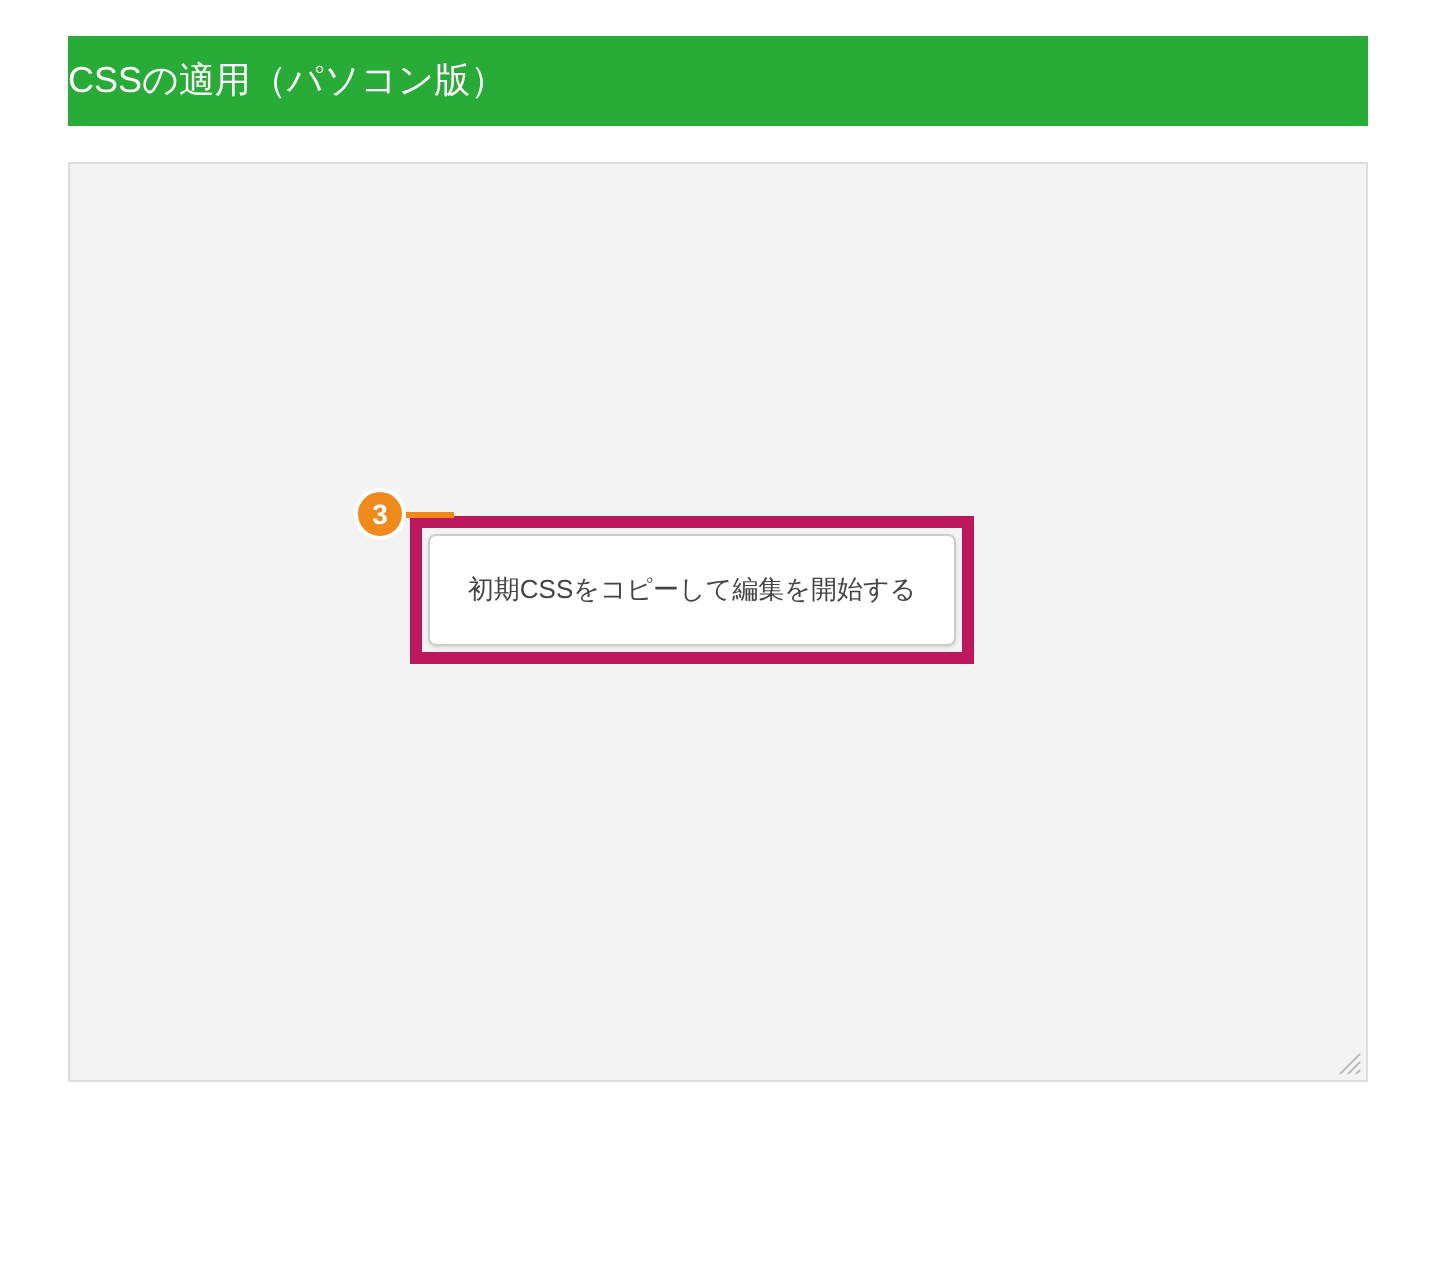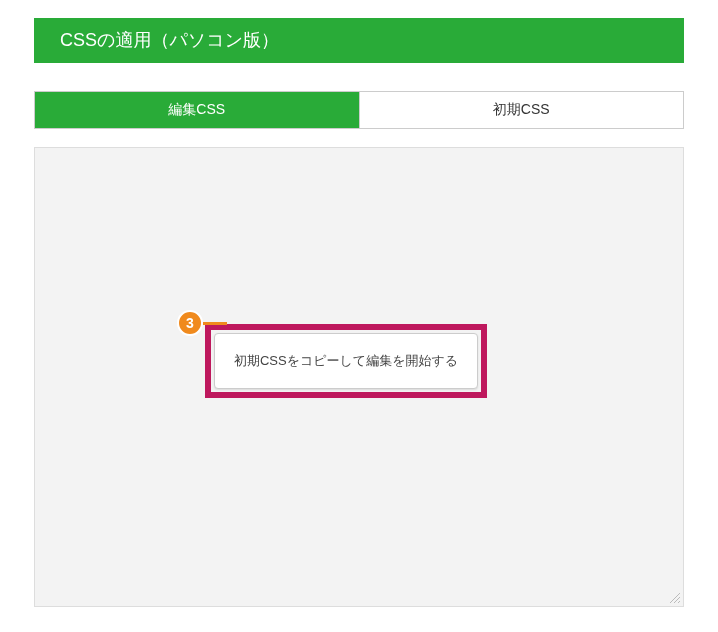--- a/index.html
+++ b/index.html
@@ -2,21 +2,21 @@
 <html><head>
 <meta charset="utf-8">
 <style>
   * { box-sizing: border-box; margin: 0; padding: 0; }
   html, body { width: 718px; height: 632px; background: #fff; font-family: "Hiragino Kaku Gothic Pro", "Meiryo", sans-serif; }
   .canvas { width: 718px; height: 632px; padding: 18px 34px 10px 34px; }
   .header {
     background: #29ab38;
     color: #fff;
     font-size: 18px;
-    padding: 10px 14px 11px 26px;
+    padding: 10px 14px 11px 0;
   }
   .tabs {
     display: flex;
     width: 100%;
     margin-top: 28px;
     border: 1px solid #ccc;
   }
   .tab {
     flex: 1;
     text-align: center;
@@ -97,28 +97,20 @@
 </style>
 </head>
 <body>
 
 <div class="canvas">
 
   <div class="header">
     <span>CSSの適用（パソコン版）</span>
   </div>
 
-  <div class="tabs">
-    <div class="tab active">
-      <span>編集CSS</span>
-    </div>
-    <div class="tab inactive">
-      <span>初期CSS</span>
-    </div>
-  </div>
 
   <div class="panel">
 
     <div class="highlight-wrap">
       <div class="step-badge-wrap">
         <div class="step-badge">
           <span>3</span>
         </div>
         <div class="step-line"></div>
       </div>

